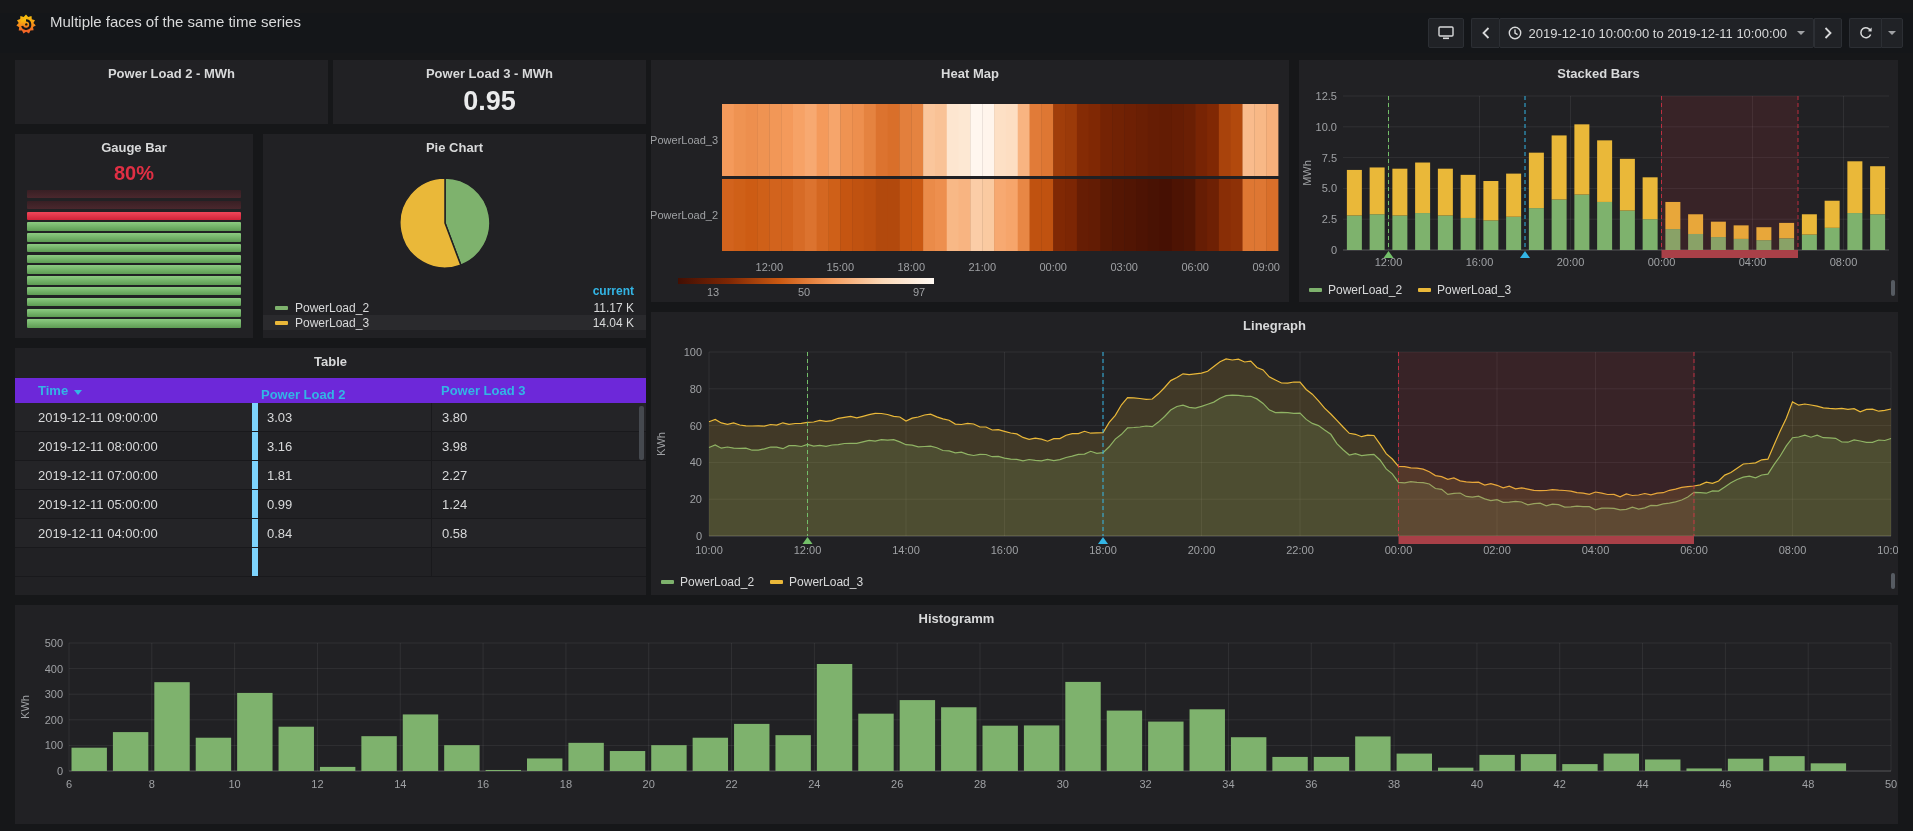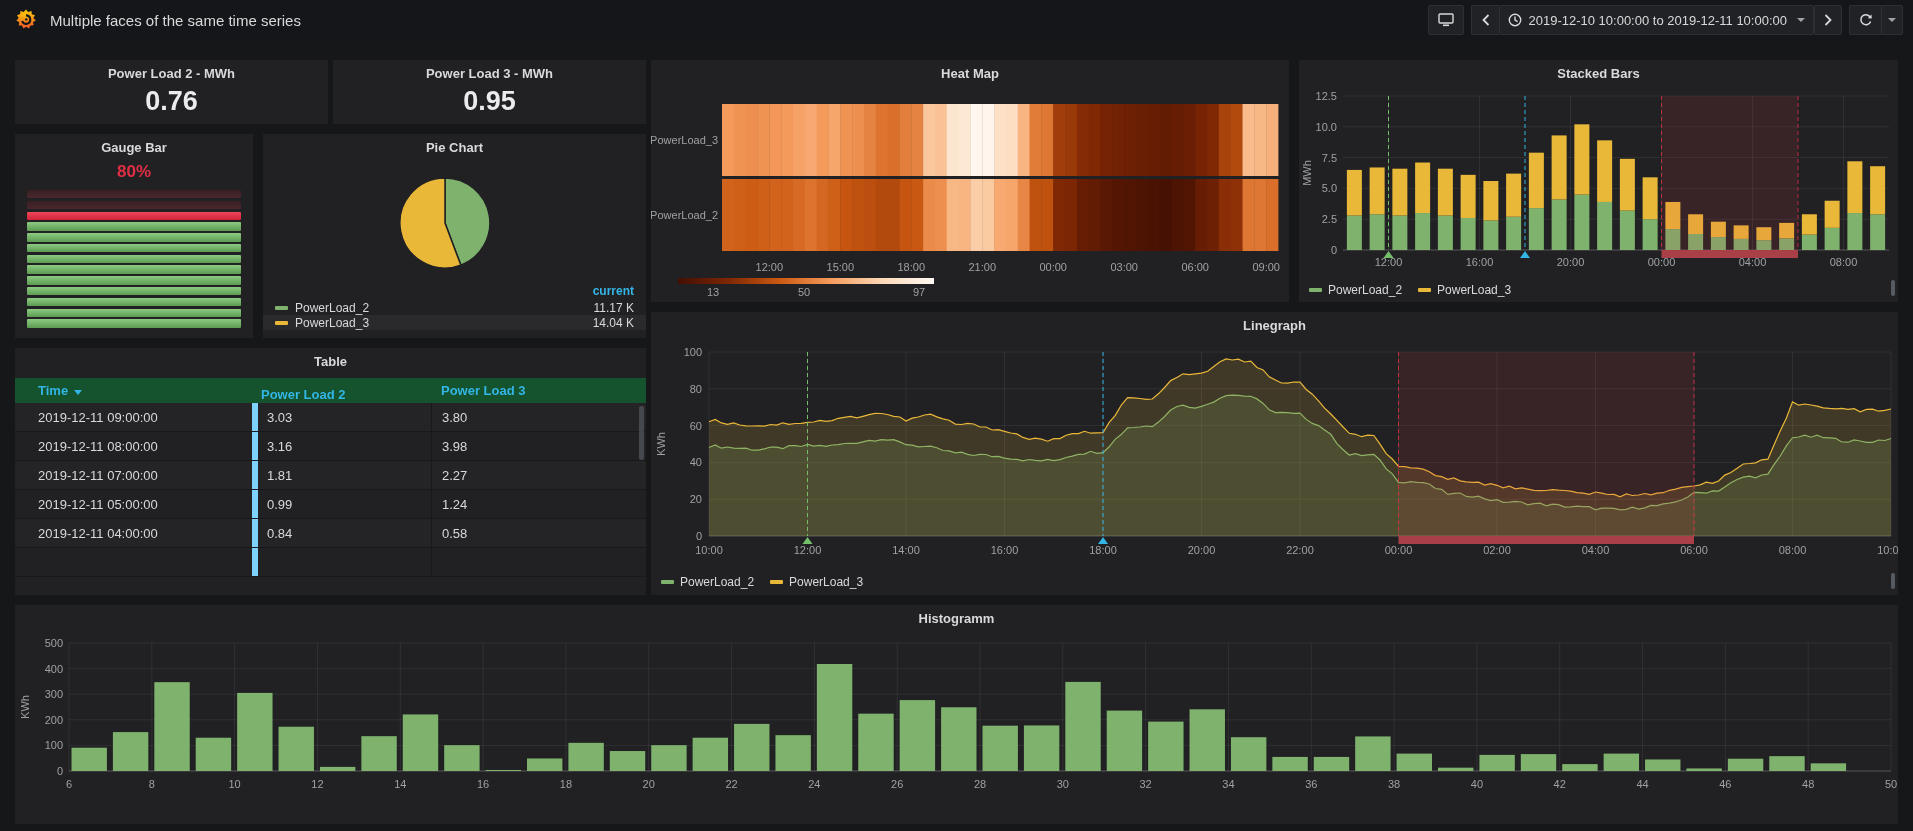--- a/index.html
+++ b/index.html
@@ -1,41 +1,41 @@
 <!DOCTYPE html>
 <html><head>
 <meta charset="utf-8">
 <style>
   * { margin:0; padding:0; box-sizing:border-box; }
   html,body { background:#0e0f11; }
   body { font-family:"Liberation Sans", sans-serif; }
   #root { position:relative; width:1913px; height:831px; background:#161719; overflow:hidden; color:#d8d9da; }
 
   
-  #navbar { position:absolute; left:0; top:0; width:1913px; height:40px; background:#141619; display:flex; align-items:center; }
+  #navbar { position:absolute; left:0; top:13px; width:1913px; height:40px; background:#141619; display:flex; }
   #navbar .logo { width:24px; height:24px; margin:0 12px 0 14px; }
   #navbar .dash-title { font-size:15px; color:#d8d9da; }
   #navbar .nav-right { margin-left:auto; display:flex; align-items:center; gap:7px; padding-right:10px; }
   .navbtn { height:30px; background:#202226; border:1px solid #2c2f34; border-radius:2px; display:flex; align-items:center; justify-content:center; color:#d8d9da; cursor:pointer; padding:0 8px; }
   .navbtn svg { display:block; }
   .time-btn { gap:6px; font-size:13px; }
   .caret { width:0; height:0; border-left:4px solid transparent; border-right:4px solid transparent; border-top:4px solid #9fa1a4; display:inline-block; margin-left:4px; }
   .btn-group { display:flex; }
   .btn-group .navbtn:first-child { border-right:none; border-radius:2px 0 0 2px; }
   .btn-group .navbtn:last-child { border-radius:0 2px 2px 0; padding:0 6px; }
 
   
   .panel { position:absolute; background:#212124; }
   .ptitle { position:absolute; top:6px; left:0; right:0; text-align:center; font-size:13px; font-weight:700; color:#d8d9da; cursor:pointer; z-index:3; }
 
   
   .stat-value { position:absolute; top:26px; left:0; right:0; text-align:center; font-size:27px; font-weight:700; color:#eaebec; }
 
   
-  #gauge-percent { position:absolute; top:28px; left:0; right:0; text-align:center; font-size:17px; font-weight:700; color:#e02f44; }
+  #gauge-percent { position:absolute; top:28px; left:0; right:0; text-align:center; font-size:20px; font-weight:700; color:#e02f44; }
   #gauge-cells { position:absolute; left:12px; right:12px; top:56px; display:flex; flex-direction:column; gap:2.4px; }
   .gcell { height:8.4px; border-radius:1px; }
   .gcell.off { background:linear-gradient(180deg,#381f24,#4a272d); }
   .gcell.red { background:linear-gradient(180deg,#f0475a,#d02338); }
   .gcell.on  { background:linear-gradient(180deg,#8ccb81,#5d9b53); }
 
   
   .pie-legend { position:absolute; left:0; right:0; bottom:8px; font-size:12px;margin-top:40px; }
   .pie-legend .lhead { text-align:right; padding:0 12px 2px 0; color:#33b5e5; font-weight:700; }
   .pie-legend .lrow { display:flex; align-items:center; height:15px; padding:0 12px; }
@@ -43,21 +43,21 @@
   .ldash { width:13px; height:4px; border-radius:1px; margin-right:7px; }
   .lval { margin-left:auto; }
 
   
   .graph-legend { position:absolute; left:10px; display:flex; gap:16px; font-size:12px; color:#d8d9da; align-items:center; }
   .graph-legend .litem { display:flex; align-items:center; gap:6px; cursor:pointer; }
 
   svg text.tk { font-family:"Liberation Sans",sans-serif; font-size:11px; fill:#9fa1a4; }
 
   
-  #table-panel .thead { position:absolute; top:30px; left:0; right:0; height:25px; background:#14532d; display:flex; align-items:center; font-size:13px; color:#33b5e5; font-weight:700; }
+  #table-panel .thead { position:absolute; top:30px; left:0; right:0; height:25px; background:#6d28d9; display:flex; align-items:center; font-size:13px; color:#33b5e5; font-weight:700; }
   #table-panel .thead .th { cursor:pointer; }
   #table-panel .tbody { position:absolute; top:55px; left:0; right:0; bottom:0; overflow:hidden; font-size:13px; color:#d8d9da; }
   .trow { display:flex; height:29px; align-items:center; border-bottom:1px solid #19191c; }
   .trow:nth-child(odd) { background:rgba(255,255,255,0.015); }
   .tc0 { width:237px; padding-left:23px; }
   .tc1 { width:179px; padding-left:9px; border-left:6px solid #7dd3fc; align-self:stretch; display:flex; align-items:center; }
   .tc2 { flex:1; padding-left:10px; border-left:1px solid #19191c; align-self:stretch; display:flex; align-items:center; }
   .sort-caret { width:0; height:0; border-left:4px solid transparent; border-right:4px solid transparent; border-top:5px solid #33b5e5; display:inline-block; margin-left:6px; }
 
   .scroll-thumb { position:absolute; background:#565b62; border-radius:2px; cursor:pointer; }
@@ -117,21 +117,20 @@
         </div>
         <div class="navbtn">
           <span class="caret" style="margin-left:0"></span>
         </div>
       </div>
     </div>
   </div>
 
   <div class="panel" style="left:15px;top:60px;width:313px;height:64px">
     <div class="ptitle">Power Load 2 - MWh</div>
-    <div class="stat-value">0.76</div>
   </div>
   <div class="panel" style="left:333px;top:60px;width:313px;height:64px">
     <div class="ptitle">Power Load 3 - MWh</div>
     <div class="stat-value">0.95</div>
   </div>
 
   <div class="panel" style="left:15px;top:134px;width:238px;height:204px">
     <div class="ptitle">Gauge Bar</div>
     <div id="gauge-percent">80%</div>
     <div id="gauge-cells">

